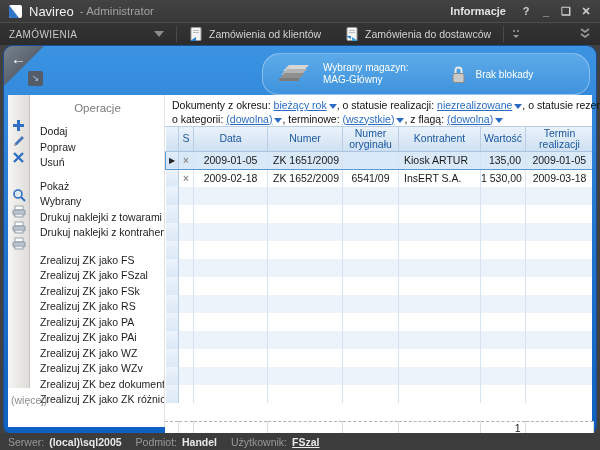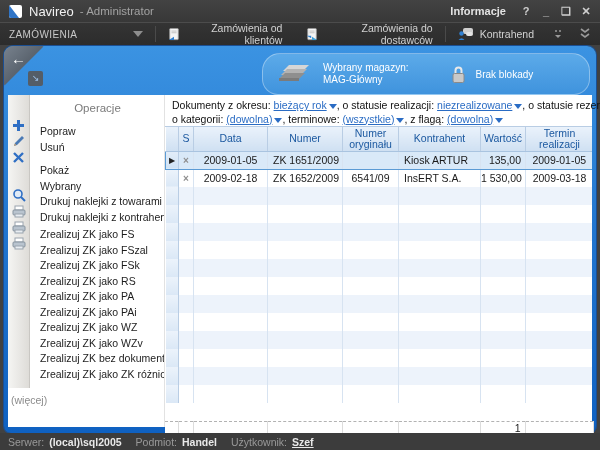--- a/index.html
+++ b/index.html
@@ -19,21 +19,21 @@
   .app-suffix{color:#a2a2a2;font-size:11.5px;margin-left:6px;}
   .tb-right{margin-left:auto;display:flex;align-items:center;gap:4px;}
   .tb-menu{color:#e3e3e3;font-size:11px;font-weight:bold;padding:2px 8px;cursor:default;}
   .winbtn{color:#cfcfcf;font-size:11px;width:16px;text-align:center;font-weight:bold;cursor:default;}
   
   .menubar{position:absolute;left:0;top:22px;width:600px;height:23px;background:linear-gradient(#343434,#2c2c2c);border-top:1px solid #4c4c4c;display:flex;align-items:center;font-size:10.5px;color:#d2d2d2;}
   .module{width:176px;display:flex;align-items:center;justify-content:space-between;padding:0 12px 0 9px;height:100%;}
   .module-label{color:#c9c9c9;font-size:10px;letter-spacing:.4px;}
   .tri-down{width:0;height:0;border-left:5px solid transparent;border-right:5px solid transparent;border-top:6px solid #8d8d8d;}
   .msep{width:1px;height:16px;background:#1f1f1f;border-right:1px solid #4a4a4a;}
-  .mbtn{display:flex;align-items:center;gap:6px;padding:0 12px;height:100%;cursor:default;text-align:right;}
+  .mbtn{display:flex;align-items:center;gap:6px;padding:0 12px;height:100%;cursor:default;}
   .mbtn svg{display:block;}
   .overflow-btn{display:flex;align-items:center;padding:0 6px;height:100%;}
   .chevrons{margin-left:auto;padding:0 10px;color:#9a9a9a;font-size:10px;display:flex;flex-direction:column;line-height:5px;align-items:center;}
   
   .form{position:absolute;left:4px;top:46px;width:592px;height:387px;border-radius:9px 9px 7px 7px;background:linear-gradient(#3b93e2 0%,#2276cf 45%,#0f61c1 100%);box-shadow:0 0 0 1px #1b4f93;}
   .form-inner{position:absolute;left:4px;top:49px;right:4px;bottom:6px;background:#fff;}
   
   .backbtn{position:absolute;left:0;top:0;width:40px;height:40px;border-radius:9px 2px 2px 2px;background:linear-gradient(135deg,#78828e 0%,#4e5761 70%);clip-path:polygon(0 0,100% 0,0 100%);}
   .backbtn .arrow{position:absolute;left:7px;top:4px;color:#fff;font-size:15px;font-weight:bold;}
   .backbtn-sub{position:absolute;left:24px;top:25px;width:15px;height:15px;background:#545d67;border-radius:2px;color:#9ec3ec;font-size:9px;text-align:center;line-height:15px;}
@@ -46,21 +46,21 @@
   .lock-text{color:#fff;font-size:10px;margin-left:10px;}
   
   .iconstrip{position:absolute;left:0;top:0;width:22px;height:293px;background:linear-gradient(to right,#f5f5f3,#dedcd8);border-right:1px solid #c9c7c3;padding-top:22px;display:flex;flex-direction:column;align-items:center;}
   .strip-icon{width:16px;height:16px;display:flex;align-items:center;justify-content:center;}
   .strip-icon + .strip-icon{margin-top:0;}
   .strip-gap{height:22px;}
   
   .sidebar{position:absolute;left:23px;top:0;width:133px;height:100%;background:#fff;padding-top:7px;}
   .sidebar-title{text-align:center;color:#7a7a7a;font-size:11.5px;height:14px;}
   .side-group{margin-top:8px;list-style:none;}
-  .side-group.g3{margin-top:2px;}
+  .side-group.g3{margin-top:12px;}
   .side-group li{font-size:10.5px;color:#1d1d1d;line-height:15.5px;padding-left:9px;white-space:nowrap;cursor:default;}
   .more-link{position:absolute;left:3px;top:299px;font-size:10.5px;color:#8b8b8b;}
   
   .main{position:absolute;left:156px;top:0;right:0;height:100%;border-left:1px solid #e2e2e2;background:#fff;}
   .filters{padding:4px 4px 0 7px;font-size:10.5px;color:#111;}
   .filter-line{line-height:13.5px;white-space:nowrap;}
   .flink{color:#2a6cc4;cursor:pointer;}
   .flink .lt{text-decoration:underline;}
   .fcaret{display:inline-block;width:0;height:0;border-left:4px solid transparent;border-right:4px solid transparent;border-top:5px solid #2a6cc4;margin-left:2px;}
   
@@ -127,29 +127,20 @@
     <svg width="14" height="15" viewBox="0 0 14 15">
         <rect x="2" y="0.5" width="10" height="13" rx="1" fill="#f4f4f4" stroke="#9a9a9a"></rect>
         <rect x="4" y="3" width="6" height="1" fill="#bcbcbc"></rect>
         <rect x="4" y="5" width="6" height="1" fill="#bcbcbc"></rect>
         <path d="M13 14 L7 10 L7 14 Z" fill="#3fa0d8"></path>
         <path d="M1 9 L6 9 L6 12 Z" fill="#2f7fd0"></path>
       </svg>
     <span>Zamówienia do dostawców</span>
   </div>
   <div class="msep"></div>
-  <div class="mbtn">
-    <svg width="16" height="14" viewBox="0 0 16 14">
-        <rect x="5" y="1" width="10" height="6" rx="2" fill="#cfcfcf"></rect>
-        <rect x="8" y="5" width="7" height="4" rx="2" fill="#e4e4e4"></rect>
-        <circle cx="3.5" cy="6.5" r="2.2" fill="#2f7fd0"></circle>
-        <path d="M0.5 13 Q3.5 9.5 6.5 13 Z" fill="#2f7fd0"></path>
-      </svg>
-    <span>Kontrahend</span>
-  </div>
   <div class="overflow-btn">
     <svg width="12" height="12" viewBox="0 0 12 12">
         <circle cx="4" cy="3" r="1" fill="#9a9a9a"></circle>
         <circle cx="8" cy="3" r="1" fill="#9a9a9a"></circle>
         <path d="M3 7 L6 10 L9 7 Z" fill="#9a9a9a"></path>
       </svg>
   </div>
   <div class="chevrons">
     <svg width="10" height="12" viewBox="0 0 10 12">
         <path d="M1 1 L5 4 L9 1" fill="none" stroke="#9a9a9a" stroke-width="1.6"></path>
@@ -228,20 +219,21 @@
             <rect x="3" y="1" width="8" height="4" fill="#fff" stroke="#9aa4ae"></rect>
             <rect x="1" y="5" width="12" height="5" rx="1" fill="#b9c4cf" stroke="#8794a0"></rect>
             <rect x="3" y="9" width="8" height="3" fill="#e8edf2" stroke="#9aa4ae"></rect>
           </svg>
       </div>
     </div>
 
     <div class="sidebar">
       <div class="sidebar-title">Operacje</div>
       <ul class="side-group">
+        <li>Dodaj</li>
         <li>Popraw</li>
         <li>Usuń</li>
       </ul>
       <ul class="side-group">
         <li>Pokaż</li>
         <li>Wybrany</li>
         <li>Drukuj naklejki z towarami</li>
         <li>Drukuj naklejki z kontrahentami</li>
       </ul>
       <ul class="side-group g3">
@@ -477,14 +469,14 @@
 </div>
 
 <div class="statusbar">
   <span class="st-label">Serwer:</span>
   <span class="st-value">(local)\sql2005</span>
   <span class="st-gap"></span>
   <span class="st-label">Podmiot:</span>
   <span class="st-value">Handel</span>
   <span class="st-gap"></span>
   <span class="st-label">Użytkownik:</span>
-  <span class="st-value u">Szef</span>
+  <span class="st-value u">FSzal</span>
 </div>
 
 </body></html>

